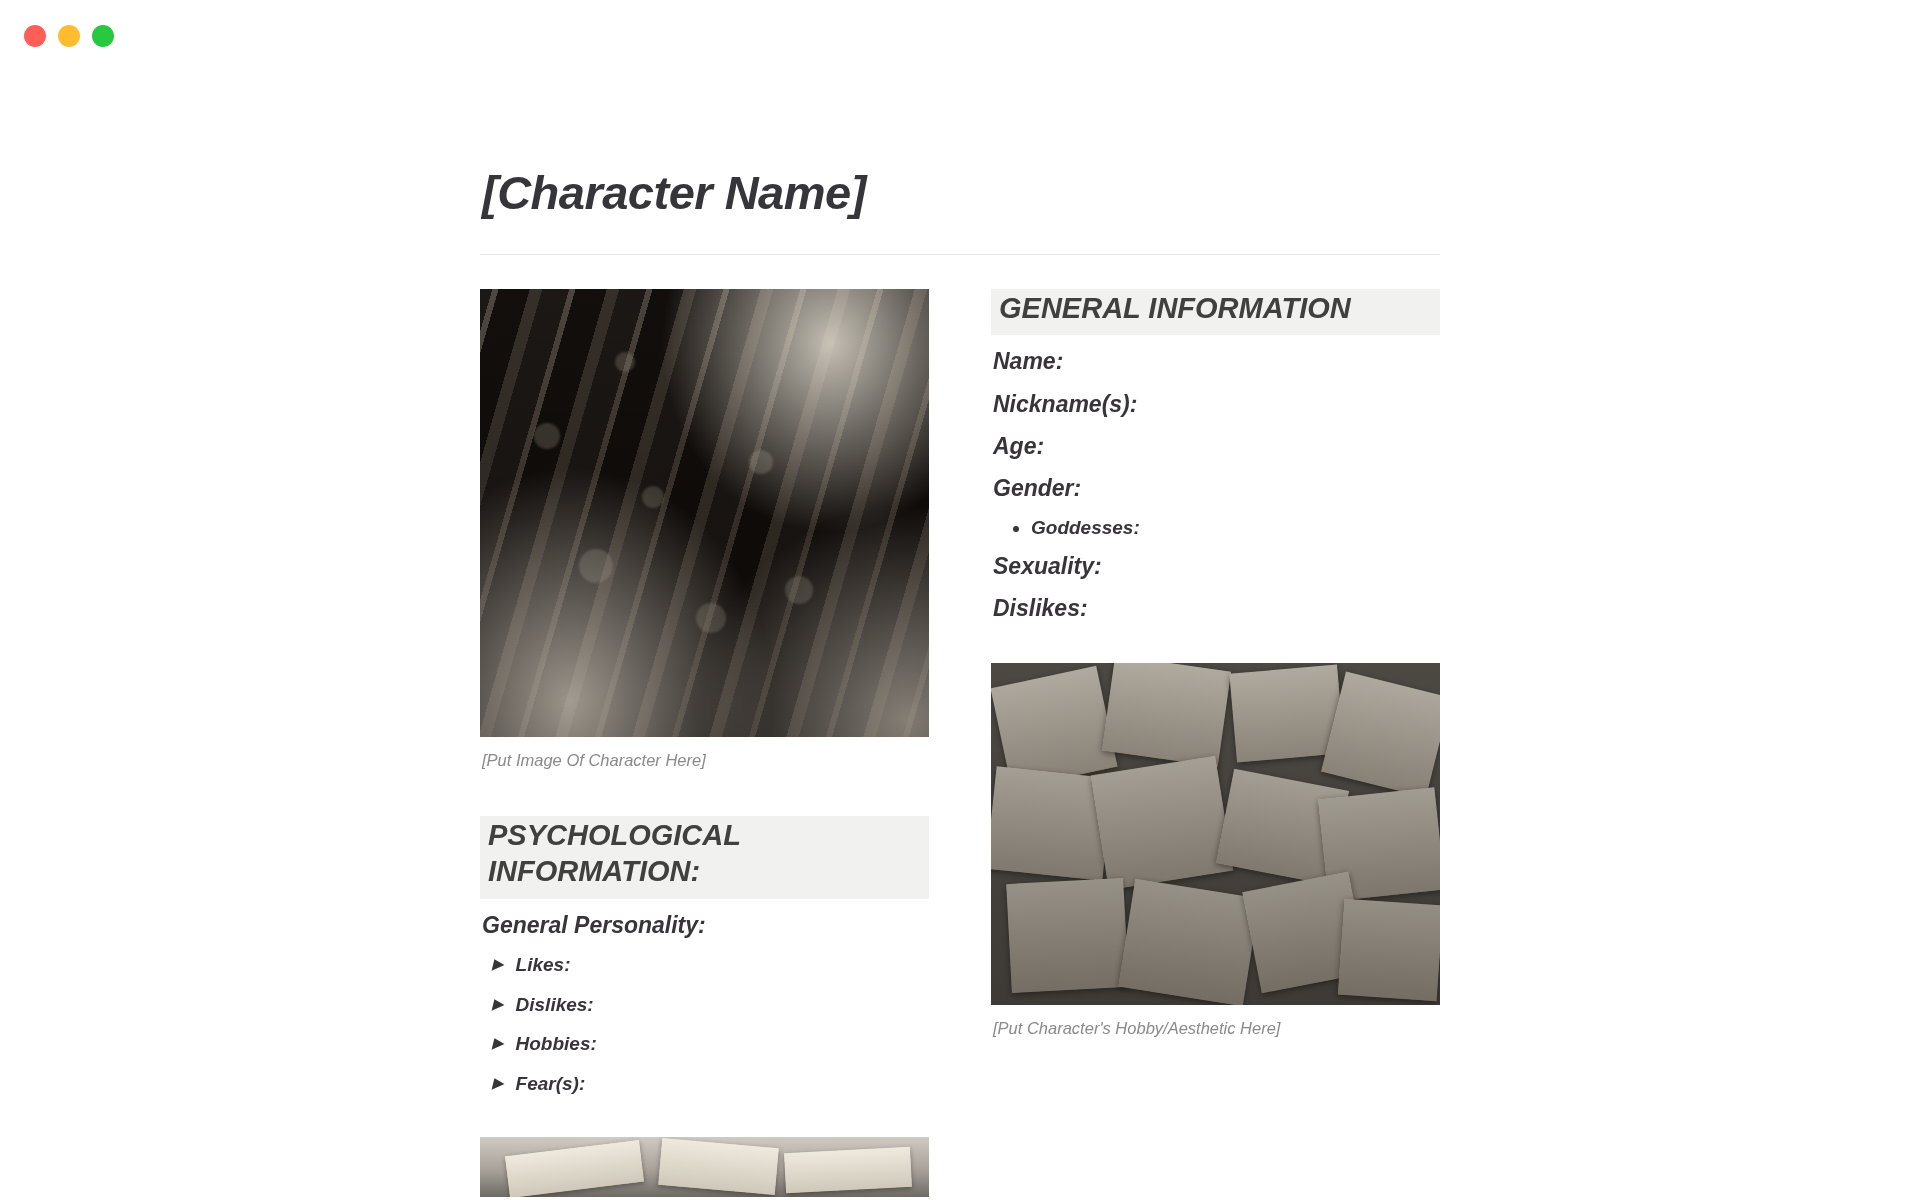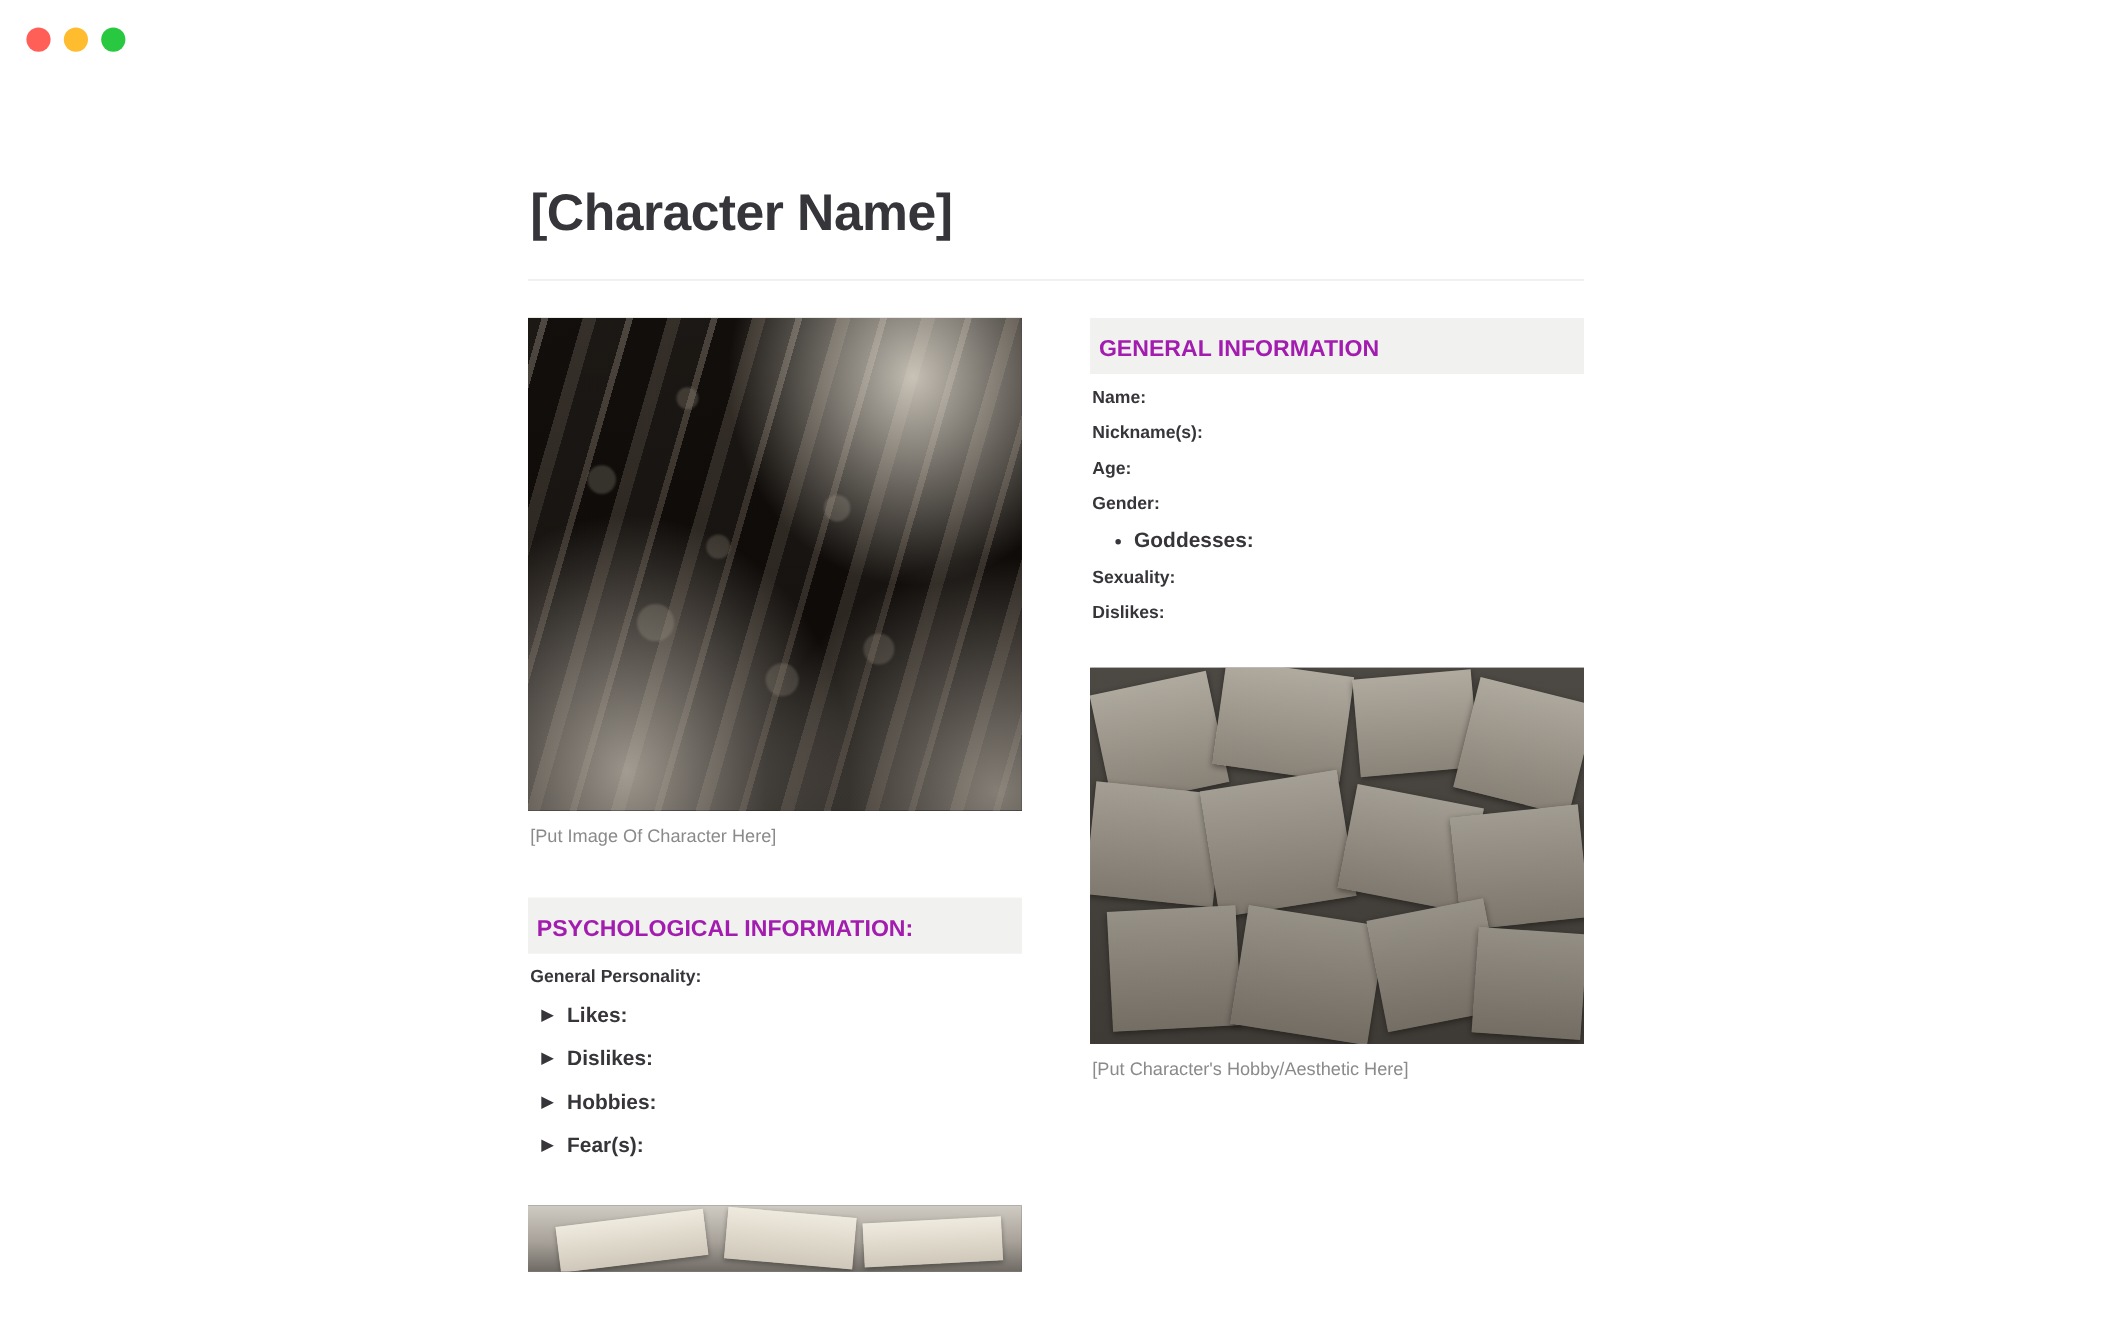--- a/index.html
+++ b/index.html
@@ -38,20 +38,21 @@
 
   
   .page {
     width: 1920px;
     padding: 0;
   }
   .doc {
     width: 960px;
     margin: 0 auto;
     padding-top: 94px;
+    font-style: italic;
   }
 
   .doc-title {
     font-size: 47px;
     line-height: 1.15;
     font-weight: bold;
     color: #36353a;
     letter-spacing: -0.5px;
     margin: 0 0 34px 0;
     padding-left: 2px;
@@ -153,31 +154,31 @@
   }
   .books-c .pg {
     position: absolute;
     background: linear-gradient(180deg,#efeade,#cfc8ba);
     box-shadow: 0 2px 5px rgba(0,0,0,0.35);
   }
 
   
   .section-head {
     background: #f1f1ef;
-    font-size: 21px;
-    font-weight: bold;
-    color: #a21caf;
-    padding: 16px 6px 9px 8px;
+    font-size: 29px;
+    font-weight: bold;
+    color: #404040;
+    padding: 1px 6px 9px 8px;
     margin: 0 0 10px 0;
     line-height: 1.25;
   }
   .section-head.wide { width: 449px; }
 
   .field {
-    font-size: 16px;
+    font-size: 23px;
     font-weight: bold;
     color: #37353a;
     line-height: 1.45;
     margin: 0 0 9px 0;
     padding-left: 2px;
   }
   ul.bullets {
     margin: 0 0 9px 0;
     padding-left: 40px;
     list-style: disc;

